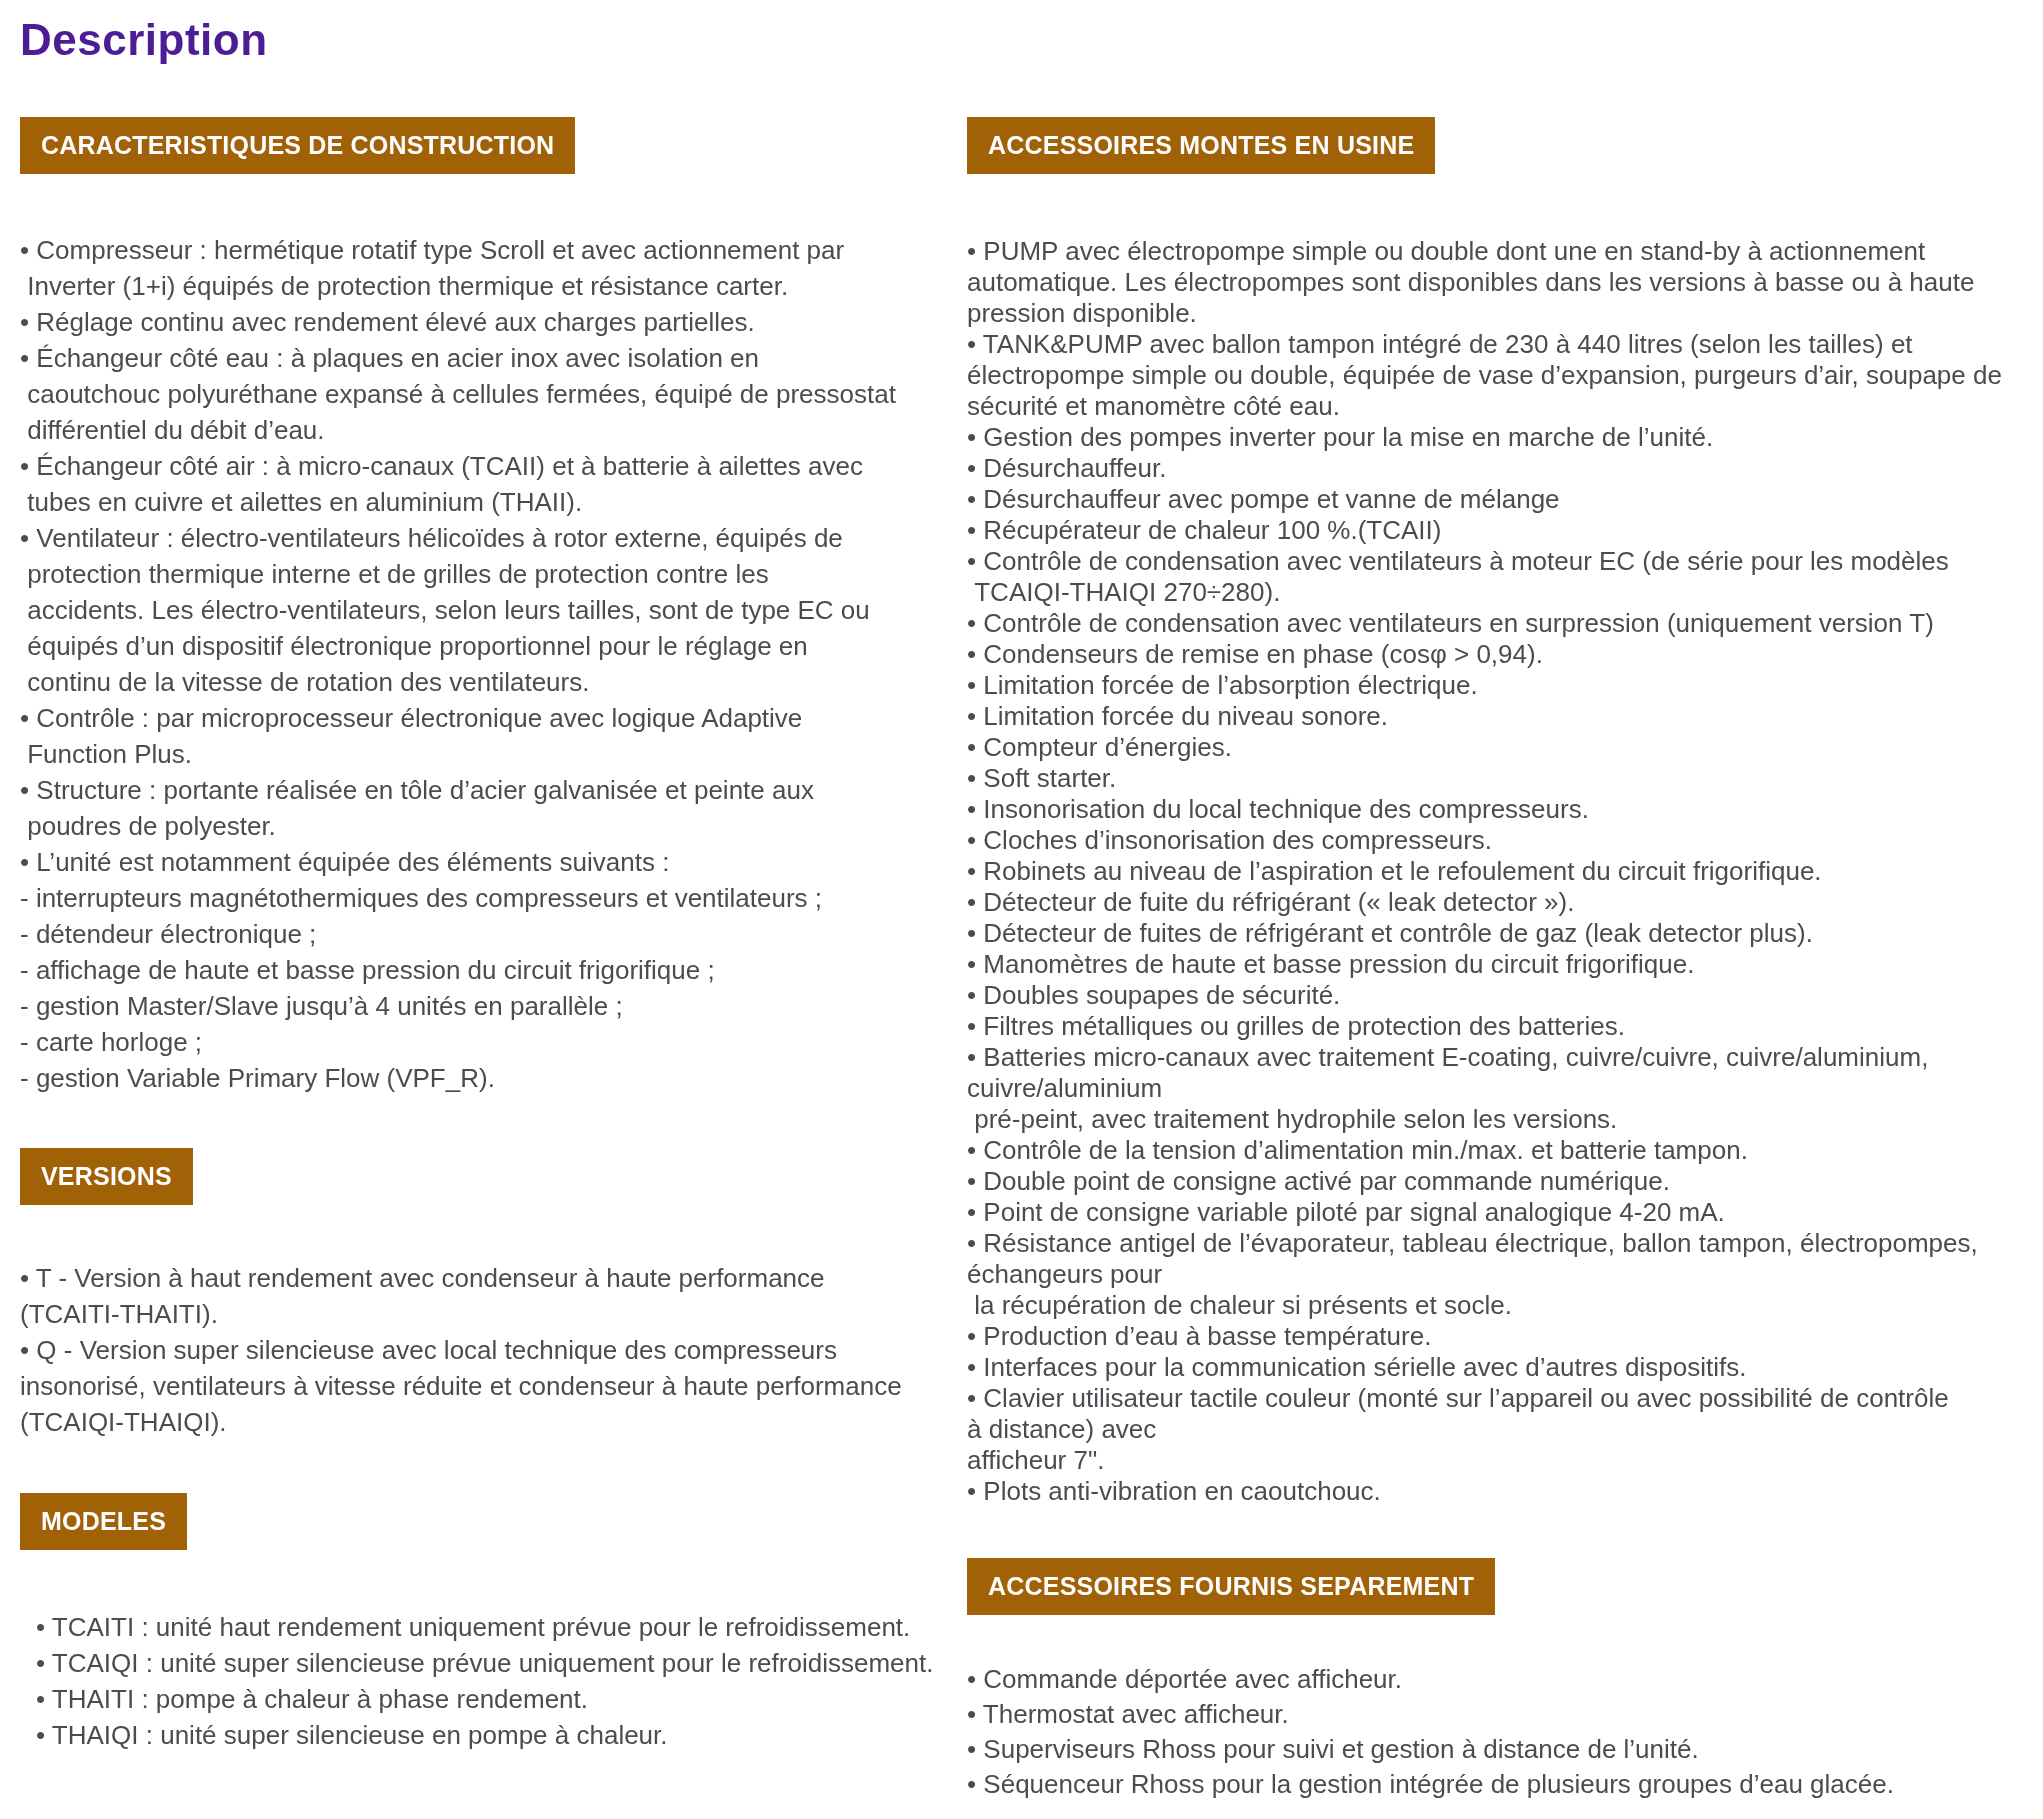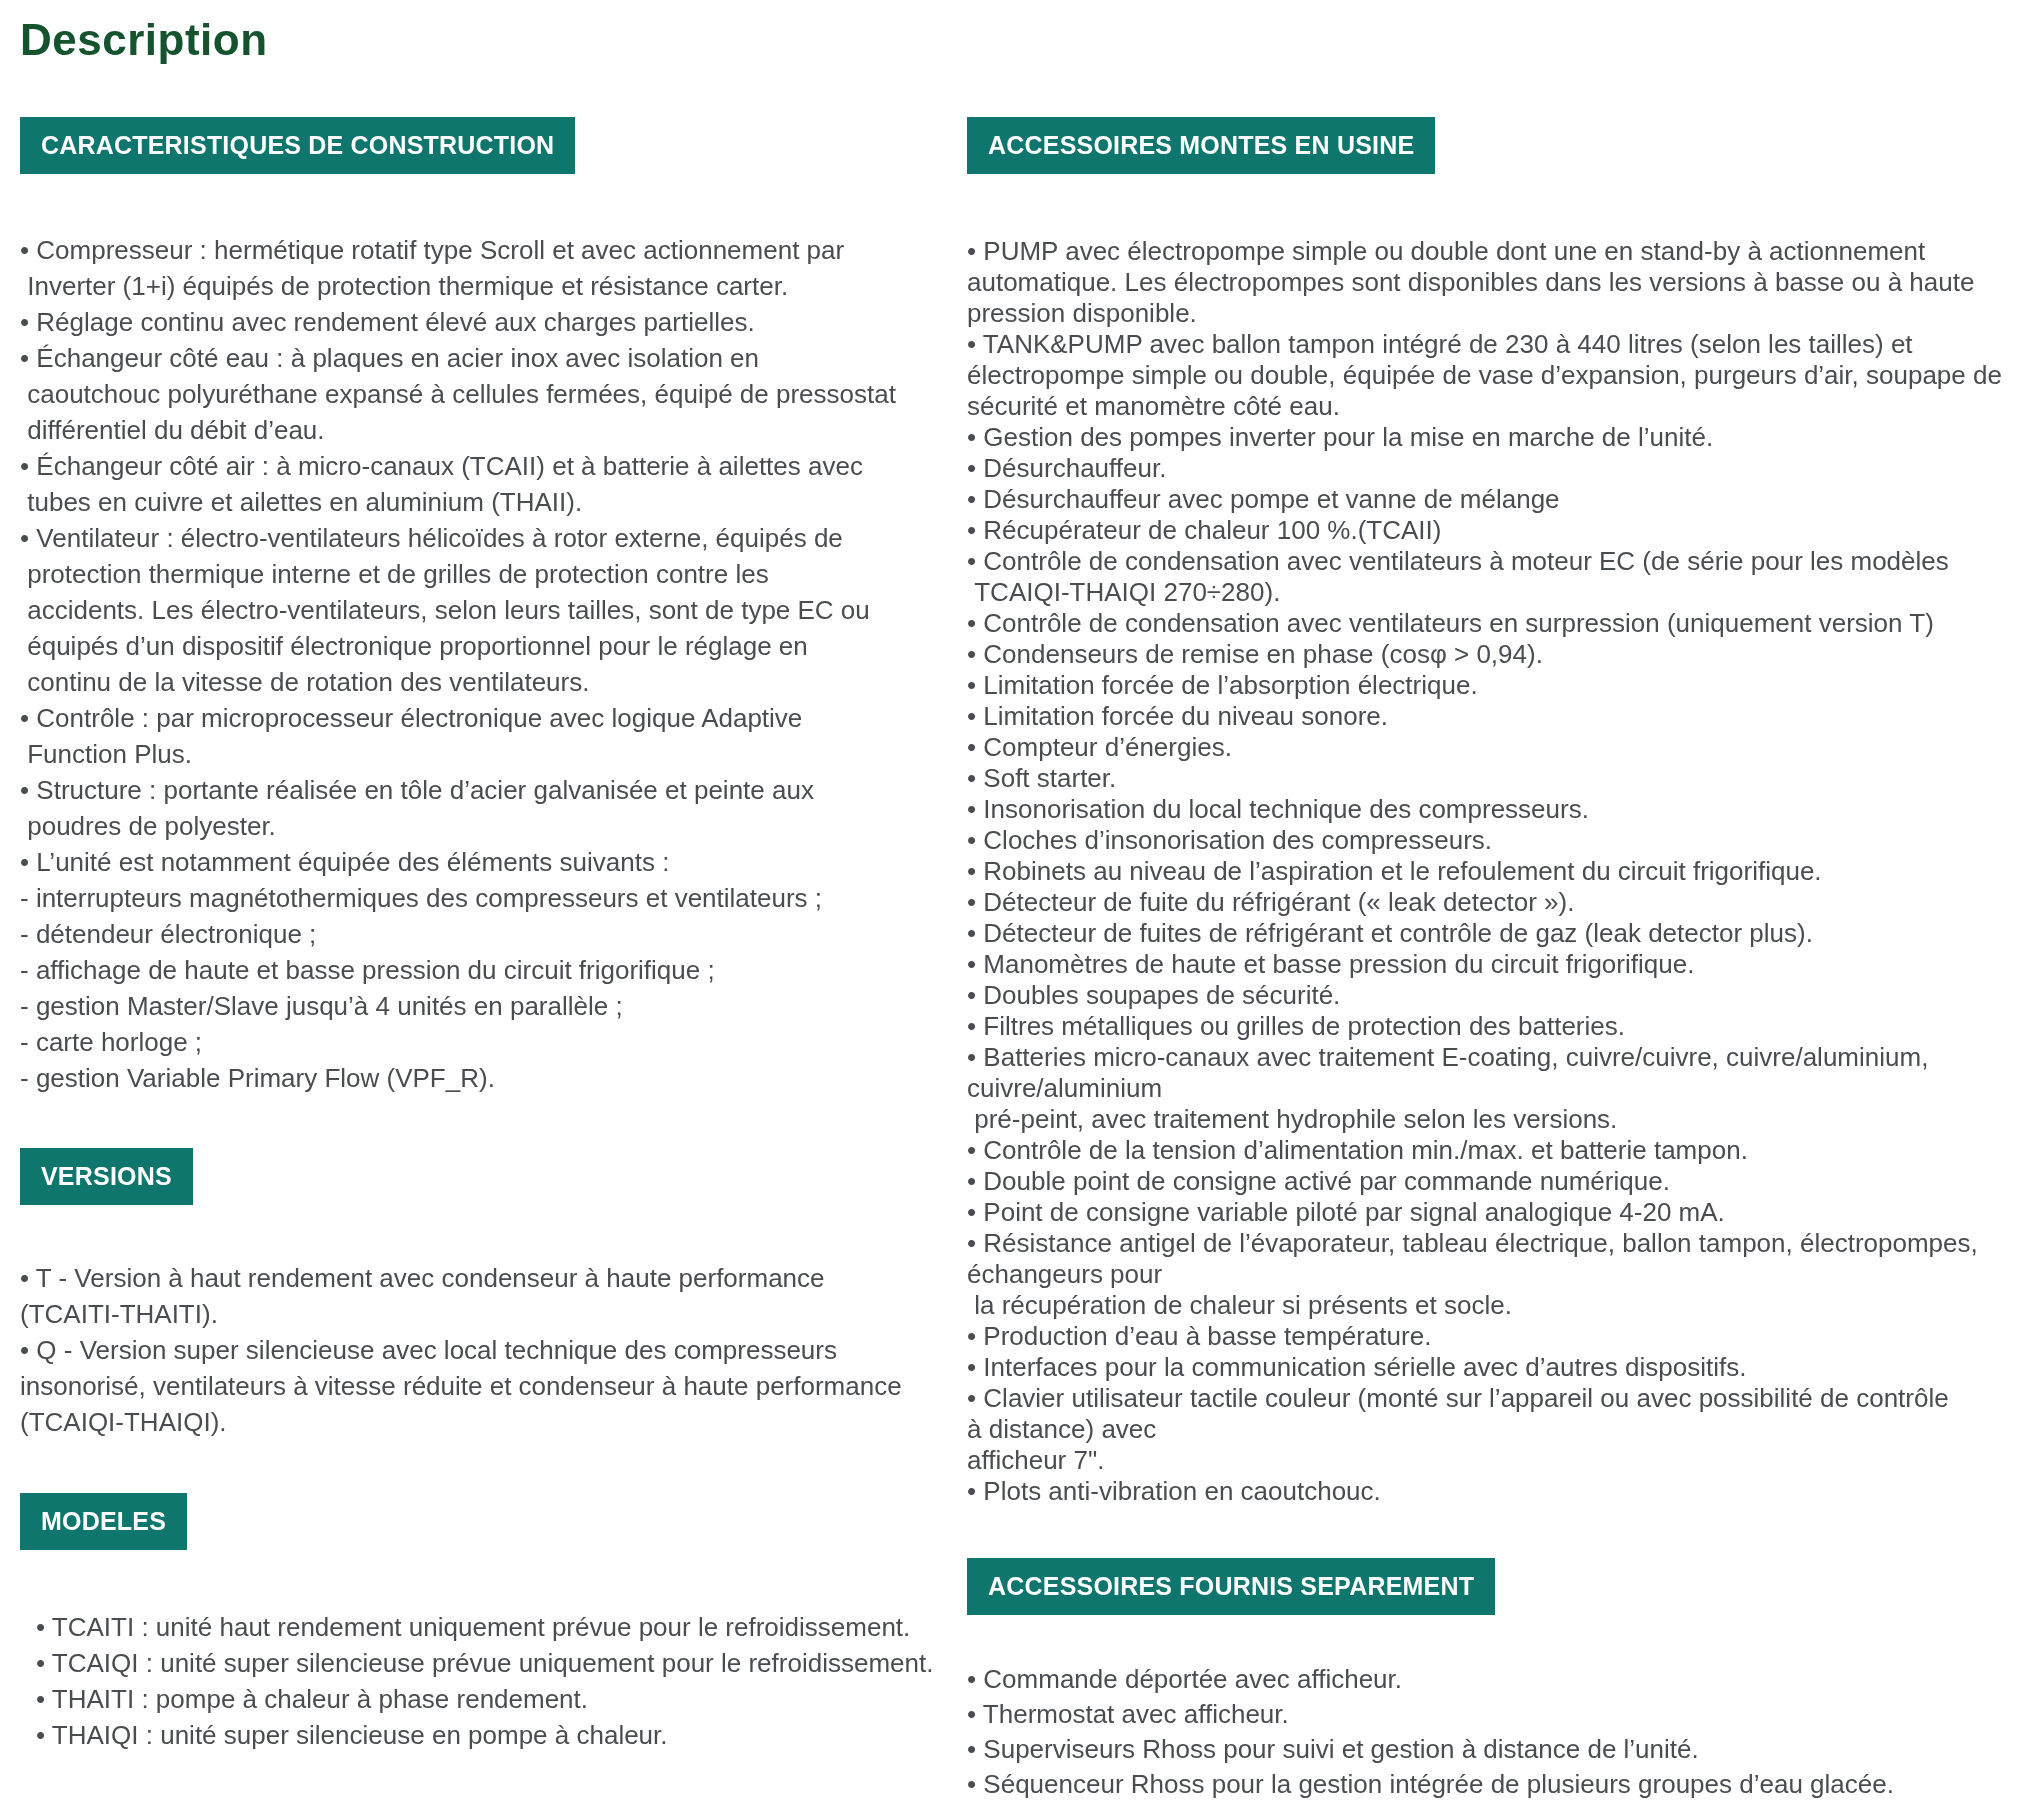--- a/index.html
+++ b/index.html
@@ -9,36 +9,36 @@
     box-sizing: border-box;
     background: #ffffff;
     font-family: "Liberation Sans", sans-serif;
     color: #494c50;
     padding: 14px 20px 0 20px;
     overflow: hidden;
     position: relative;
   }
   .title {
     margin: 0;
-    color: #14532d;
+    color: #4c1d95;
     font-size: 44px;
     line-height: 52px;
     font-weight: bold;
     letter-spacing: 0.5px;
   }
   .columns {
     display: flex;
     margin-top: 51px;
     align-items: flex-start;
   }
   .col-left  { flex: 0 0 920px; width: 920px; }
   .col-right { margin-left: 27px; flex: 1 1 auto; min-width: 0; }
   .badge {
     display: inline-block;
-    background: #0f766e;
+    background: #a16207;
     color: #fdfdfd;
     font-size: 25px;
     font-weight: bold;
     line-height: 31px;
     padding: 13px 21px;
     letter-spacing: 0.2px;
     white-space: nowrap;
   }
   .list {
     font-size: 26px;

